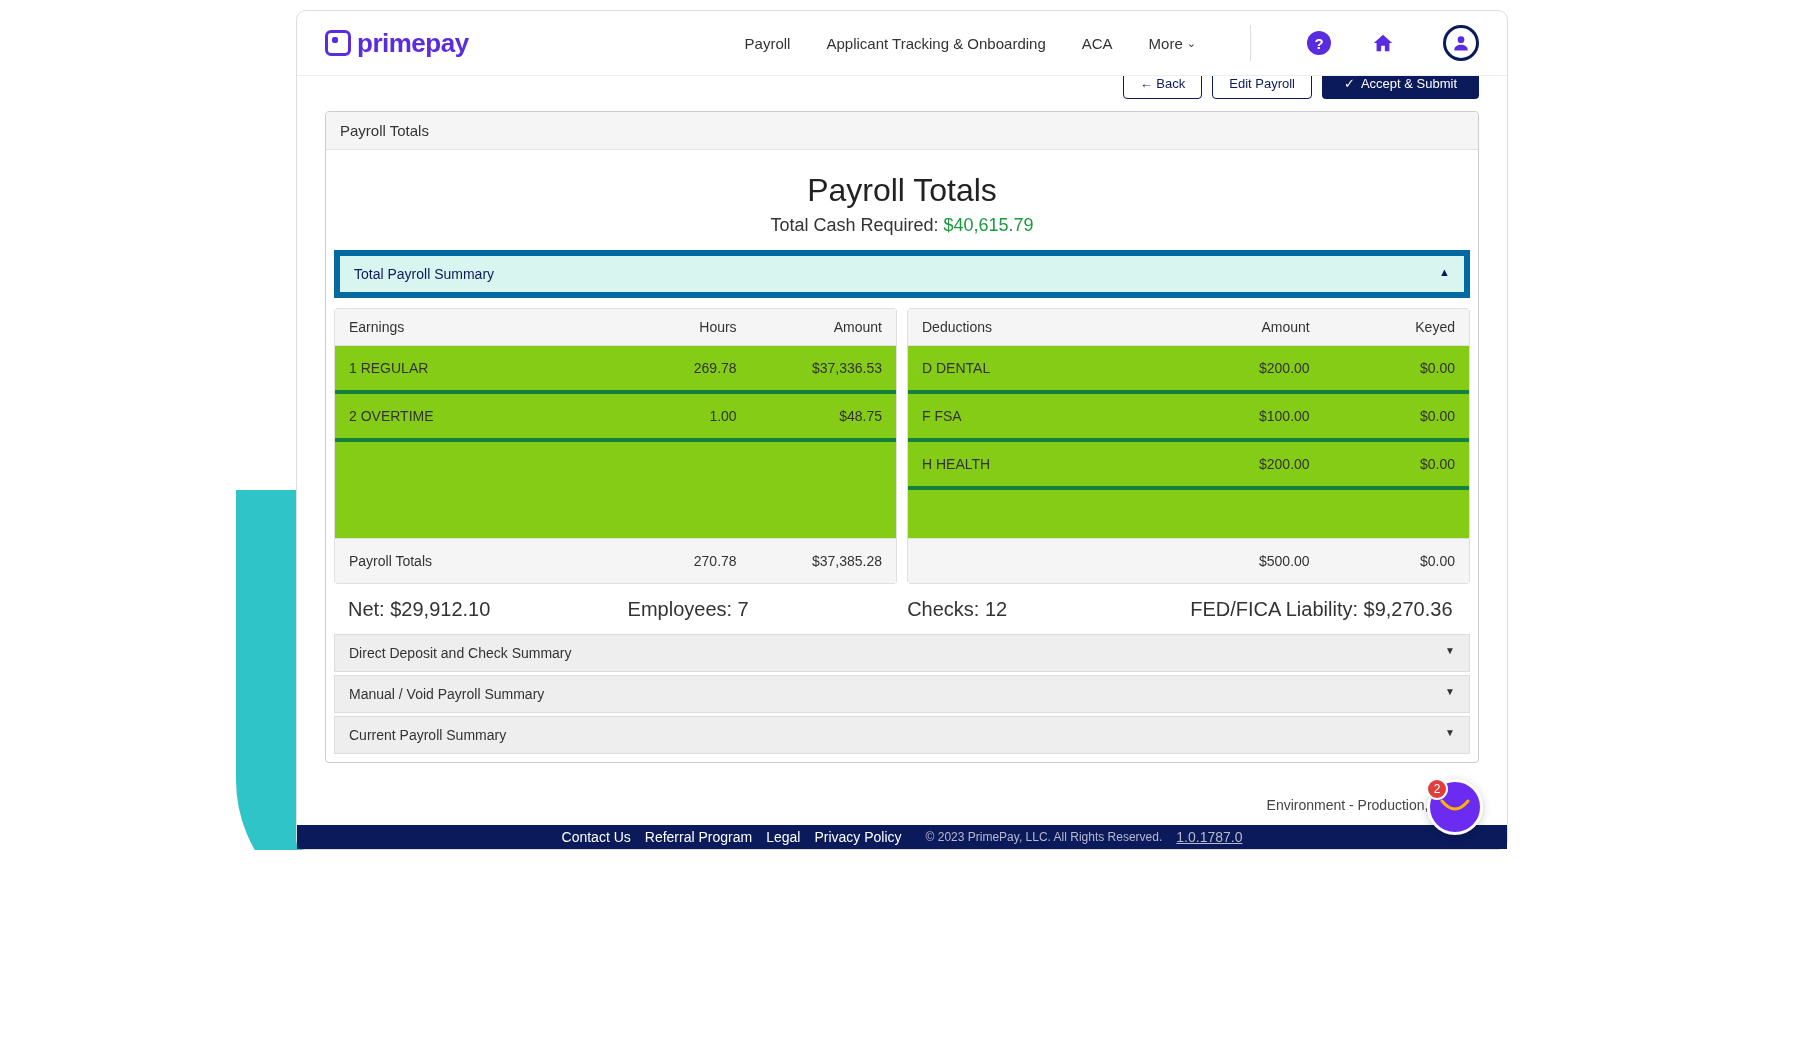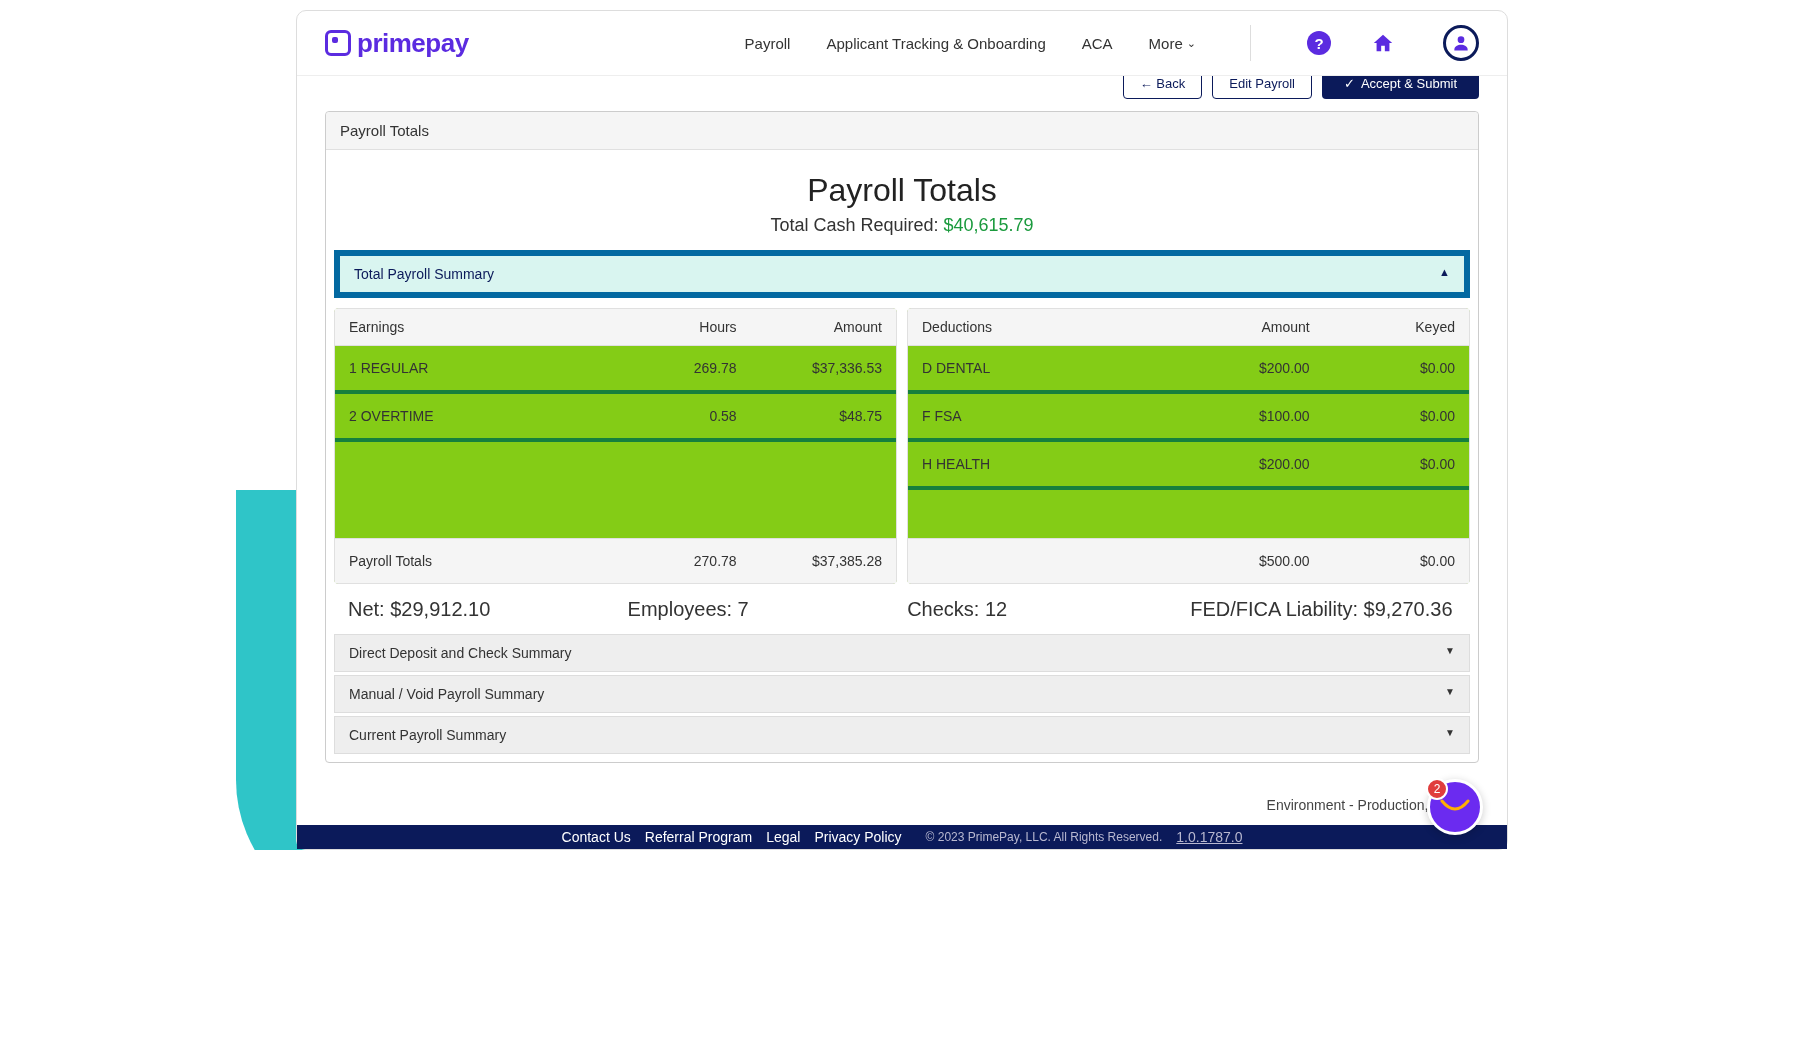--- a/index.html
+++ b/index.html
@@ -129,21 +129,21 @@
             <div class="col-2">Hours</div>
             <div class="col-3">Amount</div>
           </div>
           <div class="tbl-row">
             <div class="col-1">1 REGULAR</div>
             <div class="col-2">269.78</div>
             <div class="col-3">$37,336.53</div>
           </div>
           <div class="tbl-row">
             <div class="col-1">2 OVERTIME</div>
-            <div class="col-2">0.58</div>
+            <div class="col-2">1.00</div>
             <div class="col-3">$48.75</div>
           </div>
           <div class="tbl-empty"></div>
           <div class="tbl-foot">
             <div class="col-1">Payroll Totals</div>
             <div class="col-2">270.78</div>
             <div class="col-3">$37,385.28</div>
           </div>
         </div>
 

